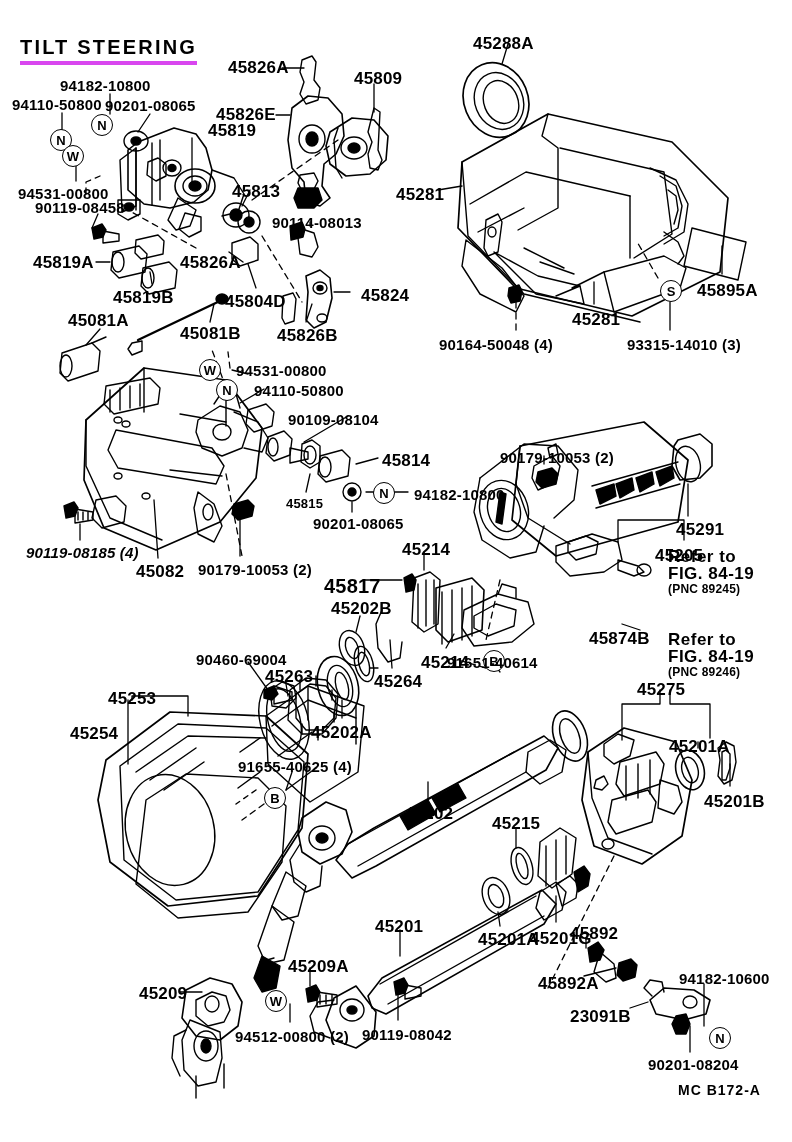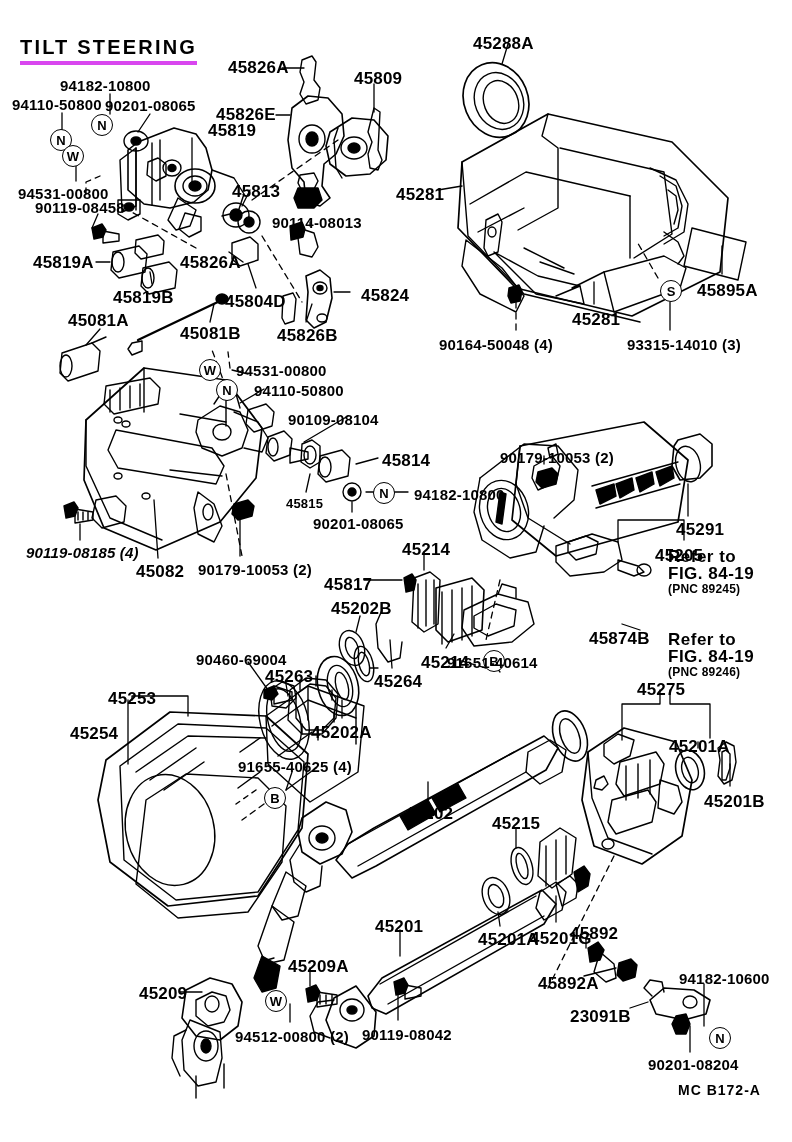--- a/index.html
+++ b/index.html
@@ -442,21 +442,21 @@
       <div class="lbl s17" style="left: 286px; top: 497px; font-size: 13px;">45815</div>
       <div class="lbl s15" style="left: 414px; top: 487px; font-size: 15px;">94182-10800</div>
       <div class="lbl s15" style="left: 313px; top: 516px; font-size: 15px;">90201-08065</div>
       <div class="lbl s15" style="left: 26px; top: 545px; font-size: 15px; font-style: italic;">90119-08185 (4)</div>
       <div class="lbl s17" style="left: 136px; top: 563px; font-size: 17px;">45082</div>
       <div class="lbl s15" style="left: 198px; top: 562px; font-size: 15px;">90179-10053 (2)</div>
       <div class="lbl s15" style="left: 500px; top: 450px; font-size: 15px;">90179-10053 (2)</div>
       <div class="lbl s17" style="left: 676px; top: 521px; font-size: 17px;">45291</div>
       <div class="lbl s17" style="left: 655px; top: 547px; font-size: 17px;">45205</div>
       <div class="lbl s17" style="left: 402px; top: 541px; font-size: 17px;">45214</div>
-      <div class="lbl s17" style="left: 324px; top: 576px; font-size: 17px;">45817</div>
+      <div class="lbl s17" style="left: 324px; top: 576px; font-size: 20px;">45817</div>
       <div class="lbl s17" style="left: 331px; top: 600px; font-size: 17px;">45202B</div>
       <div class="lbl s17" style="left: 421px; top: 654px; font-size: 17px;">45214</div>
       <div class="lbl s17" style="left: 374px; top: 673px; font-size: 17px;">45264</div>
       <div class="lbl s15" style="left: 447px; top: 655px; font-size: 15px;">91651-40614</div>
       <div class="lbl s17" style="left: 589px; top: 630px; font-size: 17px;">45874B</div>
       <div class="lbl s17" style="left: 637px; top: 681px; font-size: 17px;">45275</div>
       <div class="lbl s17" style="left: 669px; top: 738px; font-size: 17px;">45201A</div>
       <div class="lbl s17" style="left: 704px; top: 793px; font-size: 17px;">45201B</div>
       <div class="lbl s15" style="left: 196px; top: 652px; font-size: 15px;">90460-69004</div>
       <div class="lbl s17" style="left: 265px; top: 668px; font-size: 17px;">45263</div>

